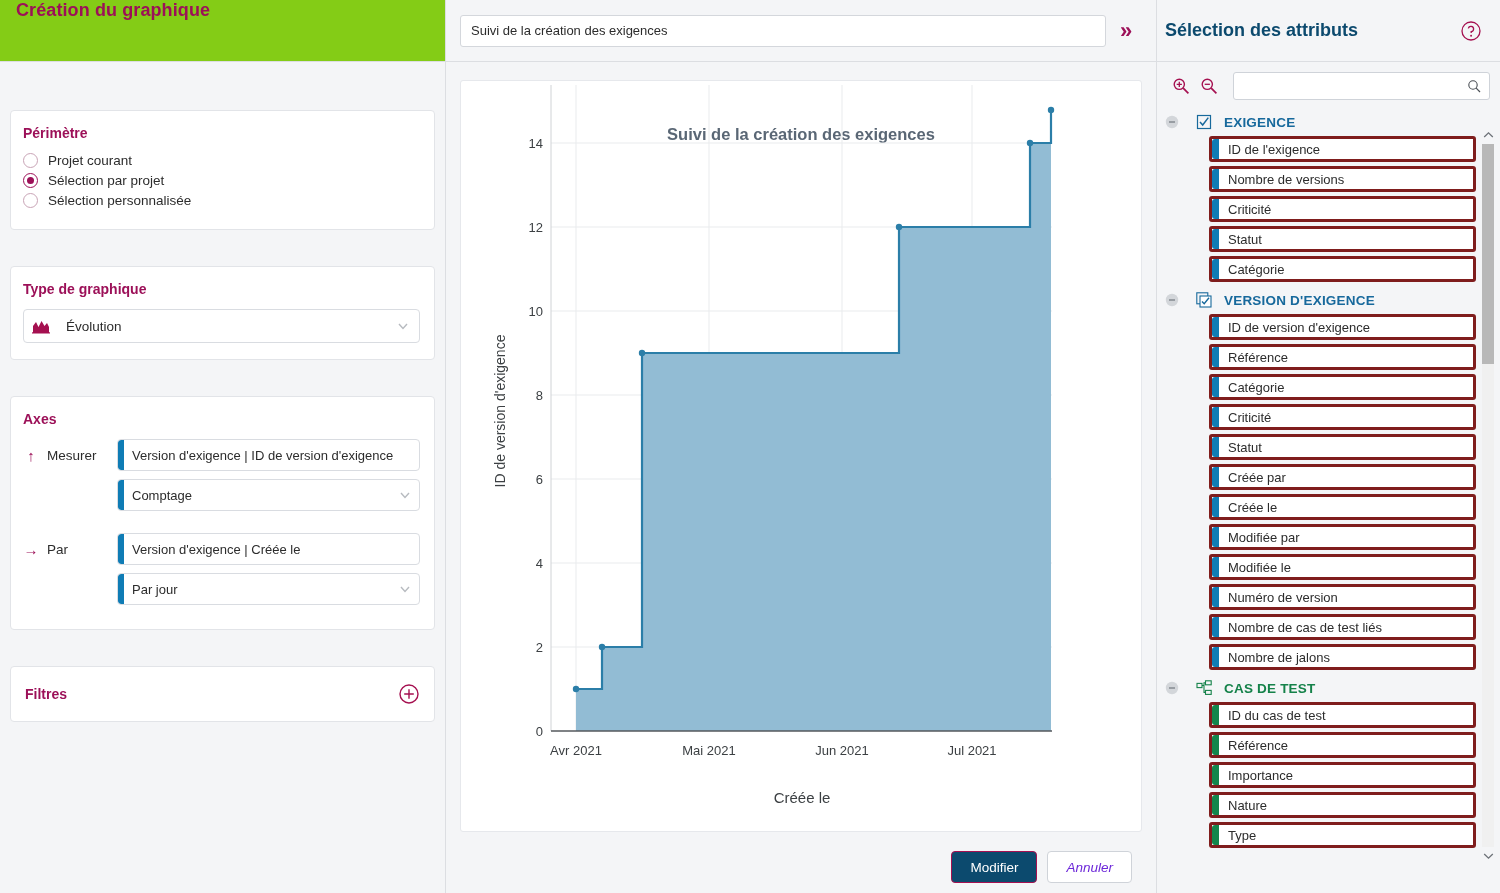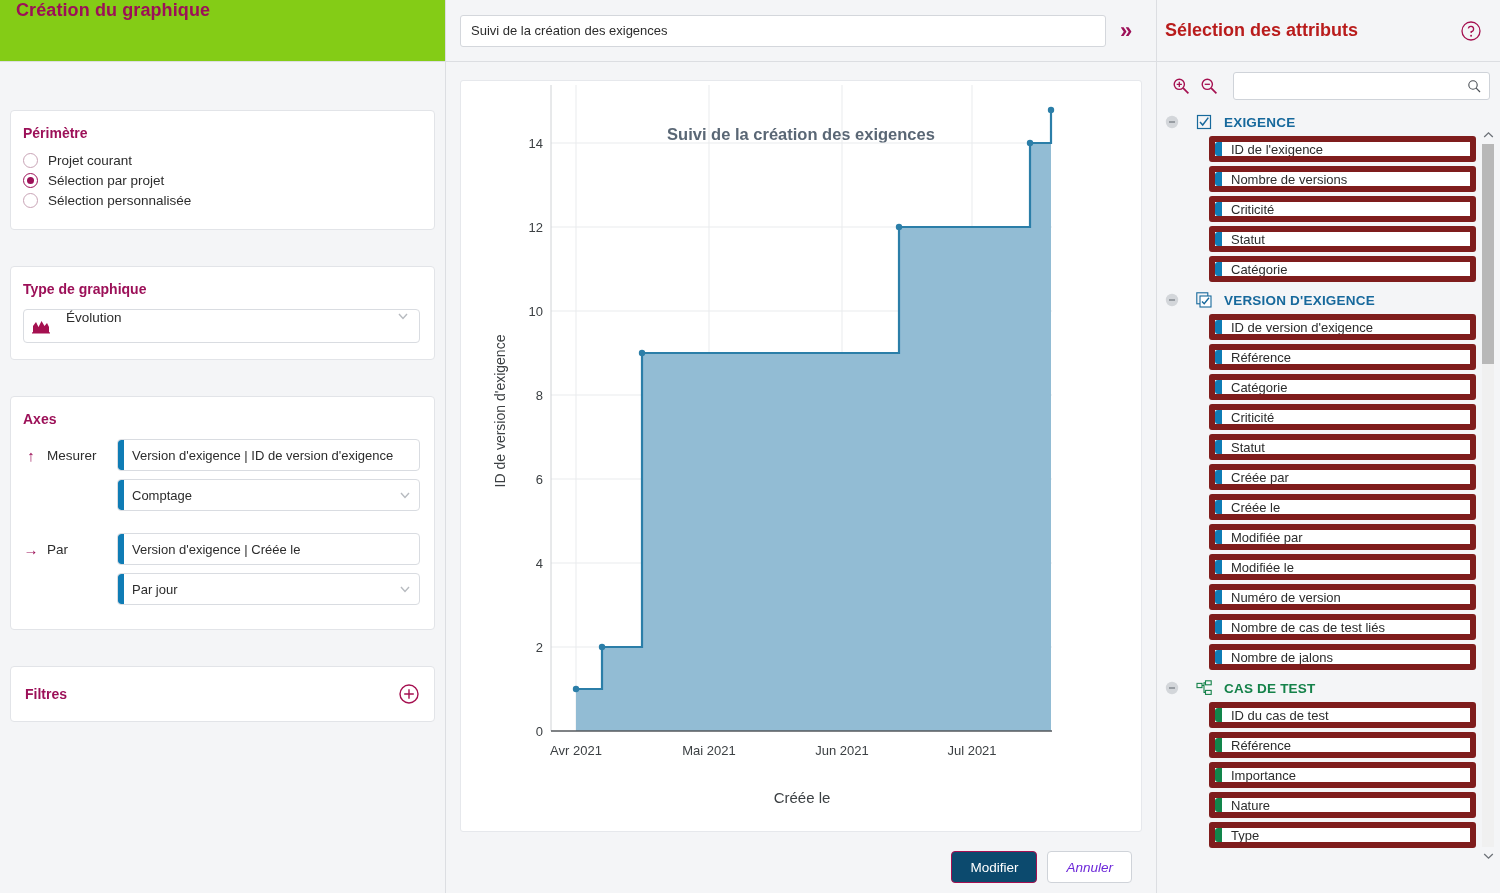--- a/index.html
+++ b/index.html
@@ -53,21 +53,21 @@
   .radio.checked { border-color: #9c1058; }
   .radio.checked::after {
     content: ""; position: absolute; left: 3px; top: 3px;
     width: 7px; height: 7px; border-radius: 50%; background: #9c1058;
   }
   .radio-label { font-size: 13.5px; color: #2c2c2c; }
 
   
   .select-ctl {
     height: 34px; border: 1px solid #d9dce1; border-radius: 4px;
-    background: #fff; display: flex; 
+    background: #fff; display: flex; align-items: center;
     padding: 0 10px 0 8px; position: relative;
   }
   .select-ctl .ctl-text { font-size: 13.5px; color: #2c2c2c; flex: 1; }
   .chev-down { width: 12px; height: 12px; flex: 0 0 12px; opacity: .55; }
   .chart-type-icon { width: 20px; flex: 0 0 20px; margin-right: 14px; display:flex; align-items:center; }
 
   
   .axes-grid { }
   .axis-row { display: flex; align-items: center; margin-bottom: 8px; }
   .axis-arrow { width: 16px; flex: 0 0 16px; color: #9c1058; font-size: 15px; text-align: center; }
@@ -139,21 +139,21 @@
   .right-panel {
     width: 344px; height: 893px; background: #f4f5f7;
     border-left: 1px solid #dcdee2;
     display: flex; flex-direction: column; position: relative;
   }
   .right-header {
     height: 62px; flex: 0 0 62px; display: flex; align-items: center;
     justify-content: space-between; padding: 0 18px 0 8px;
     border-bottom: 1px solid #dcdee2;
   }
-  .right-header h2 { font-size: 18px; font-weight: bold; color: #b91c1c; text-align: right; }
+  .right-header h2 { font-size: 18px; font-weight: bold; color: #0c4a6e; text-align: right; }
   .help-icon { width: 22px; height: 22px; cursor: pointer; }
   .right-toolbar {
     display: flex; align-items: center; padding: 10px 10px 8px 14px; gap: 8px;
   }
   .zoom-icon { width: 20px; height: 20px; cursor: pointer; }
   .search-wrap {
     flex: 1; height: 28px; border: 1px solid #cfd3d9; border-radius: 3px;
     background: #fff; display: flex; align-items: center; padding: 0 8px 0 6px; margin-left: 6px;
   }
   .search-wrap input {
@@ -167,21 +167,21 @@
   .tree-group-header {
     display: flex; align-items: center; height: 28px; gap: 4px;
   }
   .collapse-icon { width: 14px; height: 14px; flex: 0 0 14px; margin-right: 13px; cursor: pointer; }
   .group-type-icon { width: 16px; height: 16px; flex: 0 0 16px; margin-right: 8px; }
   .group-name { font-size: 13.5px; font-weight: bold; letter-spacing: .2px; }
   .group-name.blue { color: #17699c; }
   .group-name.green { color: #15824a; }
   .attr-item {
     height: 26px; margin: 0 0 4px 44px;
-    background: #fff; border: 6px solid #7f1d1d; border-radius: 3px;
+    background: #fff; border: 3px solid #7f1d1d; border-radius: 3px;
     display: flex; align-items: center; position: relative;
     padding-left: 16px; overflow: hidden; cursor: pointer;
   }
   .attr-item::before {
     content: ""; position: absolute; left: 0; top: 0; bottom: 0; width: 7px;
     border-radius: 3px 0 0 3px;
   }
   .attr-item.blue::before { background: #0f7cb5; }
   .attr-item.green::before { background: #12864b; }
   .attr-item .at { font-size: 13px; color: #2c2c2c; white-space: nowrap; }

